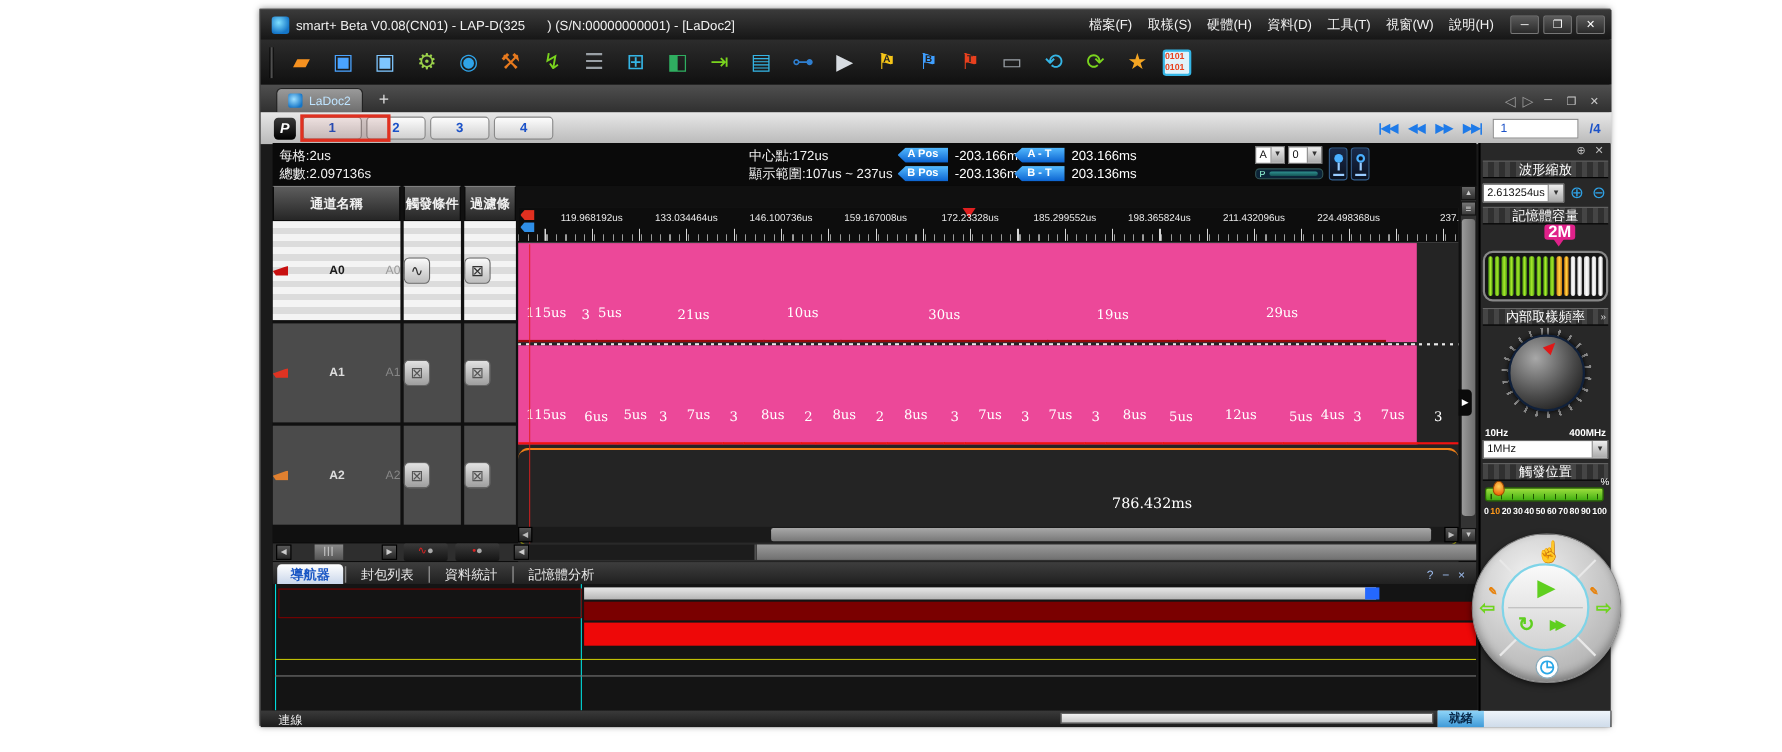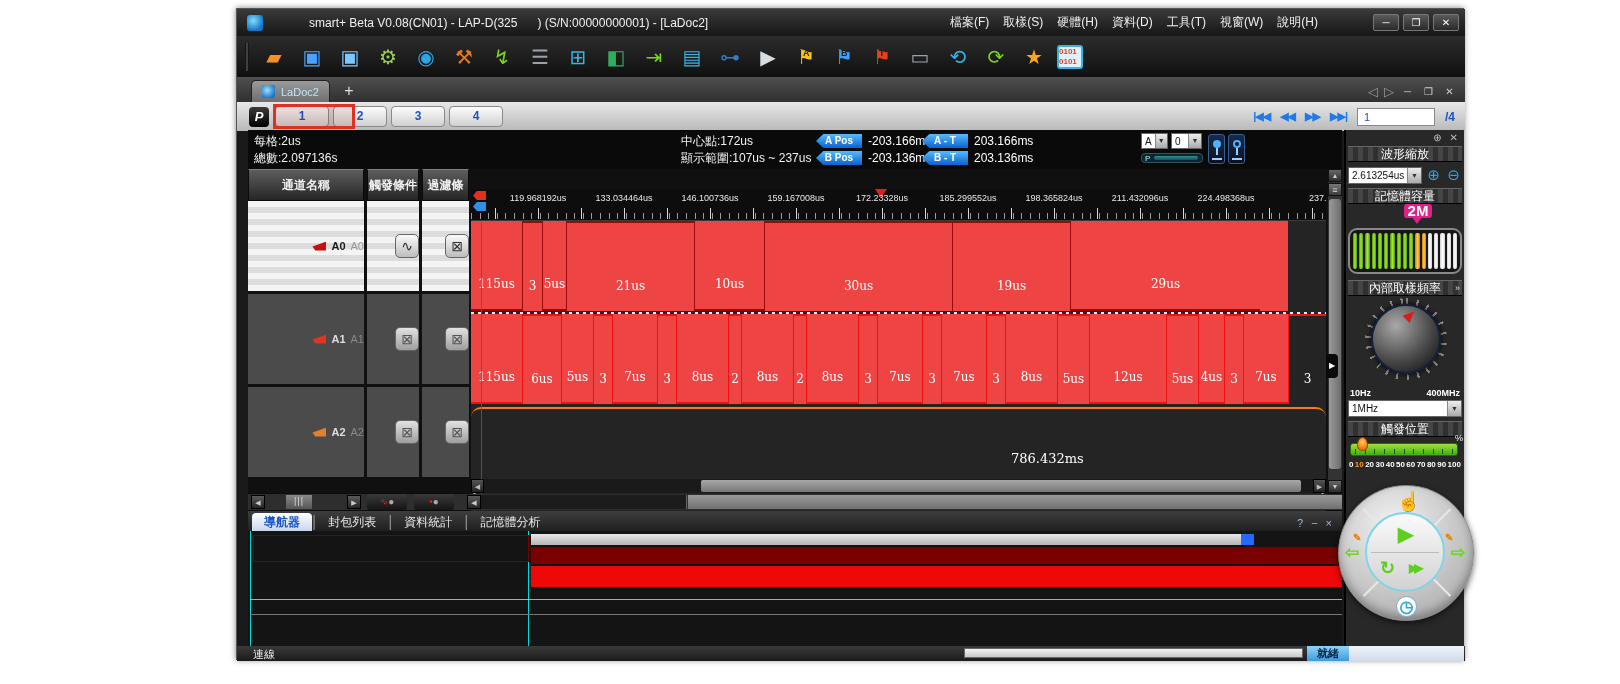--- a/index.html
+++ b/index.html
@@ -1,20 +1,20 @@
 <!DOCTYPE html>
 <html style="--accent-red: #e02020; --wave-a0: #9a0a0a; --wave-a1: #f01212; --orange: #f08018; --yellow: #e8e800; --cyan: #00dcdc; --magenta: #e0218a; --nav-darkred: #7a0000; --nav-red: #ee0808;"><head>
 <meta charset="utf-8">
 <style>
   * { box-sizing: border-box; margin:0; padding:0; }
   html,body { width:1620px; height:684px; background:#ffffff; font-family:"Liberation Sans", sans-serif; overflow:hidden; }
   .app { position:absolute; left:236px; top:8px; width:1228px; height:652px; background:#1a1a1a; border:1px solid #555; box-shadow:0 0 6px rgba(0,0,0,.5); }
 
   
-  .titlebar { position:absolute; left:0; top:0; width:1228px; height:27px; background:linear-gradient(#3a3a3a,#161616); display:flex; align-items:center; padding:0 6px; color:#eee; font-size:12px;gap:40px; }
+  .titlebar { position:absolute; left:0; top:0; width:1228px; height:27px; background:linear-gradient(#3a3a3a,#161616); display:flex; align-items:center; padding:0 6px; color:#eee; font-size:12px; }
   .appicon { width:16px; height:16px; border-radius:3px; background:radial-gradient(circle at 40% 35%, #7fe0ff, #1576c8 70%); margin:0 6px 0 4px; flex:none; }
   .title { white-space:pre; color:#f0f0f0; }
   .menus { margin-left:auto; display:flex; gap:4px; }
   .menus span { padding:2px 5px; color:#f0f0f0; cursor:default; }
   .winbtns { display:flex; gap:4px; margin-left:10px; }
   .winbtn { width:26px; height:17px; background:linear-gradient(#5a5a5a,#2a2a2a); border:1px solid #777; border-radius:2px; color:#fff; font-size:10px; line-height:15px; text-align:center; }
 
   
   .toolbar { position:absolute; left:0; top:27px; width:1228px; height:41px; background:linear-gradient(#2c2c2c,#101010); display:flex; align-items:center; padding-left:8px; }
   .tbgrip { width:4px; height:28px; background:linear-gradient(90deg,#000,#555,#000); margin-right:10px; }
@@ -57,42 +57,42 @@
   .pinbtn { position:absolute; width:17px; height:30px; background:linear-gradient(#1a2a4a,#0a1220); border:1px solid #35608f; border-radius:3px; }
   .pinbtn .dot { position:absolute; left:4px; top:5px; width:8px; height:8px; border-radius:50%; }
   .pinbtn .stem { position:absolute; left:7px; top:13px; width:2px; height:7px; background:#9cf; }
   .pinbtn .base { position:absolute; left:3px; bottom:3px; width:10px; height:2px; background:#9cf; }
 
   
   .mainarea { position:absolute; left:0; top:39px; width:1094px; height:324px; background:#101010; }
   .chgrid { position:absolute; left:0; top:0; width:221px; height:312px; }
   .chhdr { position:absolute; top:0; height:32px; background:linear-gradient(#5d5d5d,#262626); border:1px solid #0a0a0a; border-top:1px solid #808080; color:#f0f0f0; font-size:12px; font-weight:bold; text-align:center; line-height:30px; }
   .chrow { position:absolute; width:221px; height:90px; }
-  .chcell { position:absolute; top:0; height:90px; display:flex; align-items:center; justify-content:flex-end; }
+  .chcell { position:absolute; top:0; height:90px; display:flex; align-items:center; justify-content:space-between; }
   .rowlight .chcell { background:repeating-linear-gradient(180deg,#f4f4f4 0 6px,#dcdcdc 6px 12px); }
   .rowdark .chcell { background:#4b4b4b; }
   .chname { gap:5px; }
   .flagtri { width:14px; height:9px; clip-path:polygon(0 55%, 100% 0, 100% 100%, 20% 100%); }
   .cname { font-size:11px; font-weight:bold; }
   .calias { font-size:11px; }
   .rowlight .cname { color:#1a1a1a; } .rowlight .calias { color:#999; }
   .rowdark .cname { color:#ddd; } .rowdark .calias { color:#888; }
   .condbtn { width:24px; height:24px; border-radius:5px; background:linear-gradient(#fafafa,#bdbdbd); border:1px solid #666; color:#333; font-size:14px; text-align:center; line-height:22px; }
   .rowdark .condbtn { background:linear-gradient(#e2e2e2,#9e9e9e); color:#555; }
 
   
   .waveview { position:absolute; left:223px; top:0; width:855px; height:324px; background:#242424; overflow:hidden;margin-top:20px; }
   .ruler { position:absolute; left:0; top:0; width:855px; height:32px; background:#0d0d0d; border-bottom:1px solid #3a3a3a; }
   .ruler::after { content:""; position:absolute; left:0; right:0; bottom:1px; height:6px; background:repeating-linear-gradient(90deg,#9a9a9a 0 1px,transparent 1px 8.6px); }
   .ruler::before { content:""; position:absolute; left:24px; right:0; bottom:1px; height:11px; background:repeating-linear-gradient(90deg,#d8d8d8 0 1px,transparent 1px 43px); }
   .rlabel { position:absolute; top:4px; transform:translateX(-50%); color:#e8e8e8; font-size:9px; white-space:nowrap; }
   .rlabel.edge { transform:none; }
   .rflag { position:absolute; width:13px; height:9px; }
   .trimark { position:absolute; top:0; width:0; height:0; border-left:6px solid transparent; border-right:6px solid transparent; border-top:9px solid var(--accent-red); }
-  .wrow { position:absolute; left:0; width:817px; height:90px; background:#ef4444; display:flex; }
+  .wrow { position:absolute; left:0; width:817px; height:90px; background:#ec4899; display:flex;align-items:flex-end; }
   .seg { position:relative; flex:none; border-left:1px solid var(--segc); }
   .seg.first { border-left:none; }
   .seg.h { border-top:2px solid var(--segc); }
   .seg.l { border-bottom:2px solid var(--segc); }
   .seg .slab { position:absolute; bottom:18px; left:0; width:100%; text-align:center; color:#fff; font-family:"DejaVu Serif", serif; font-size:12px; overflow:visible; white-space:nowrap; }
   .a1dash { position:absolute; left:0; width:855px; height:2px; background:repeating-linear-gradient(90deg,#e8e8e8 0 3px,transparent 3px 7px); }
   .a2row { position:absolute; left:0; width:855px; height:90px; background:#242424; border-top:2px solid var(--orange); border-bottom:2px solid var(--yellow); }
   .a2lab { position:absolute; left:540px; top:42px; color:#fff; font-family:"DejaVu Serif", serif; font-size:13px; }
   .wavecursor { position:absolute; left:10px; top:33px; width:1px; height:275px; background:var(--accent-red); opacity:.85; }
 

